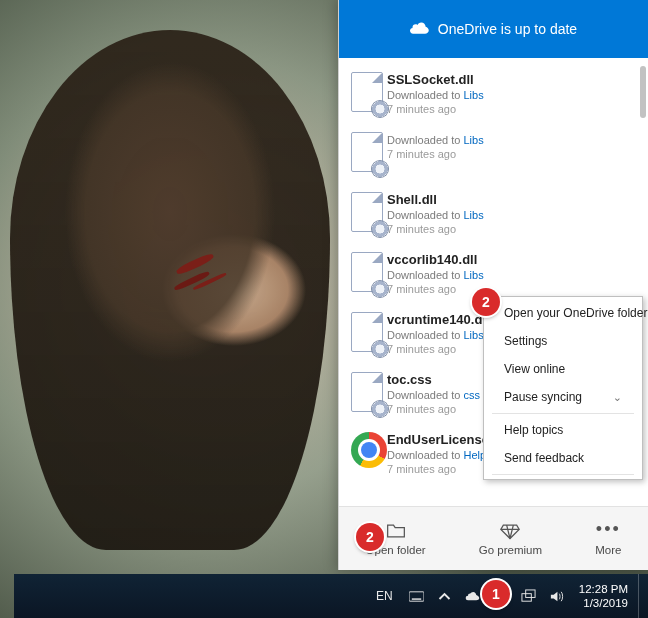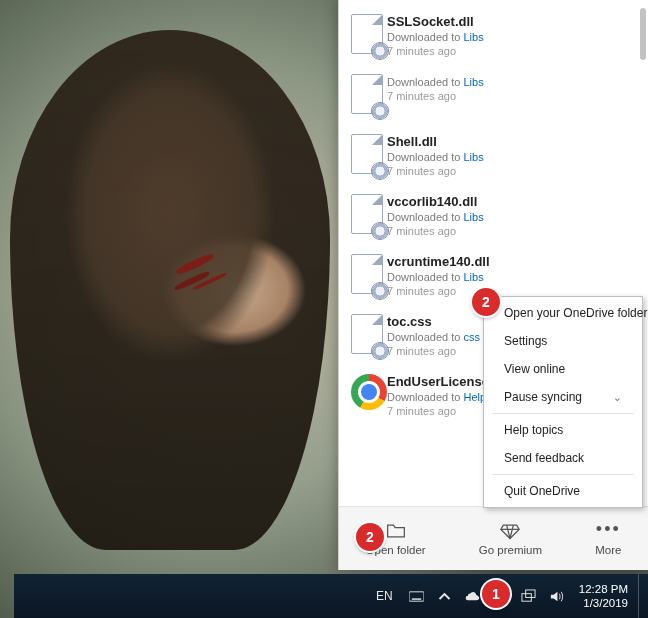--- a/index.html
+++ b/index.html
@@ -114,20 +114,28 @@
 
 <div class="stage">
 
   <div class="wallpaper">
     <div class="silhouette"></div>
     <div class="blood1"></div>
   </div>
 
   <div class="onedrive">
 
+    <div class="od-header">
+      <span class="cloud-icon">
+        <svg viewBox="0 0 32 20">
+            <path d="M25 8c0-4-3-7-7-7-3 0-5 2-6 4-1-1-2-1-3-1-3 0-5 2-5 5 0 .3 0 .6.1.9C2 10 0 12 0 14c0 3 2 5 5 5h19c3 0 6-2 6-5 0-3-2-5-5-6z"></path>
+          </svg>
+      </span>
+      <span>OneDrive is up to date</span>
+    </div>
 
     <div class="od-list">
       <div class="od-scrollbar"></div>
 
       <div class="od-item">
         <div class="file-icon">
             <div class="page"></div>
             <div class="gear"></div>
           </div>
         <div class="meta">
@@ -234,21 +242,20 @@
     <div class="cm-item">Settings</div>
     <div class="cm-item">View online</div>
     <div class="cm-item">
       <span>Pause syncing</span>
       <span class="chev">⌄</span>
     </div>
     <div class="cm-sep"></div>
     <div class="cm-item">Help topics</div>
     <div class="cm-item">Send feedback</div>
     <div class="cm-sep"></div>
-    <div class="cm-item">Quit OneDrive</div>
   </div>
 
   <div class="taskbar">
     <div class="task-icons">
       <span class="lang">EN</span>
       <span class="ticon">
           <svg viewBox="0 0 16 12">
             <rect x="0" y="1" width="16" height="10" rx="1" fill="none" stroke="#e8e8e8"></rect>
             <rect x="3" y="8" width="10" height="1.5"></rect>
           </svg>

